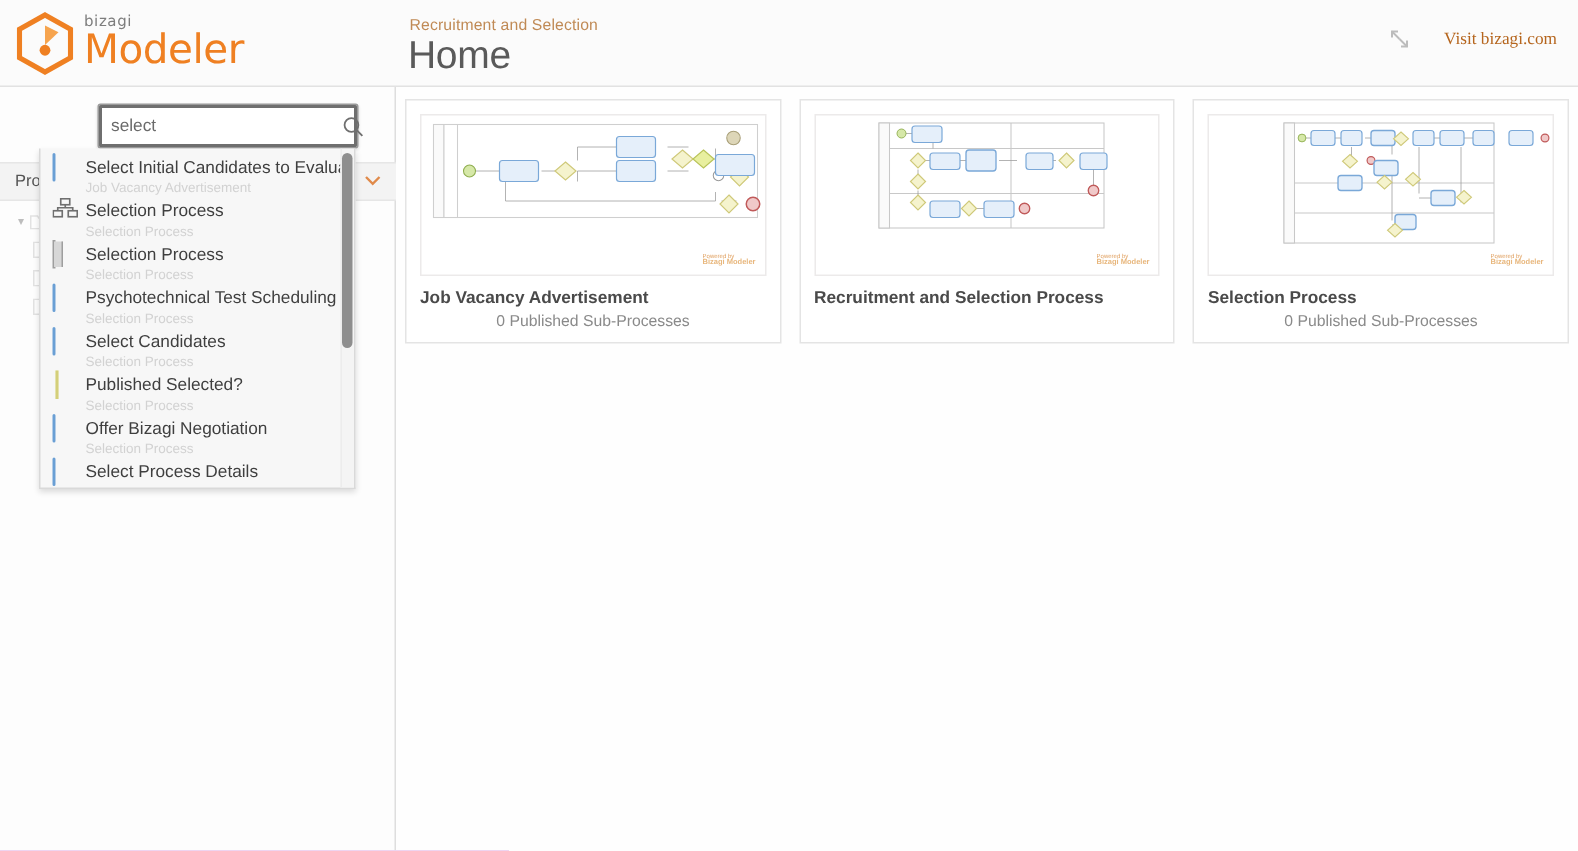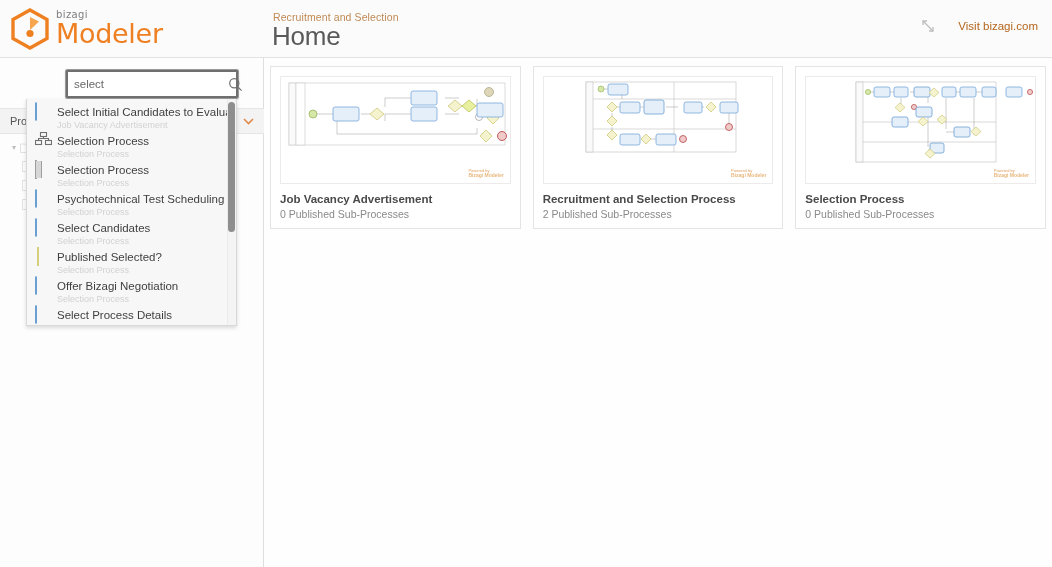--- a/index.html
+++ b/index.html
@@ -30,21 +30,21 @@
   .breadcrumb {
     position:absolute; left:273px; top:11px;
     font-size:10.5px; color:#c08a55; letter-spacing:.1px;
   }
   .page-title {
     position:absolute; left:272px; top:21px;
     font-size:26px; color:#5a5a5a; font-weight:400; letter-spacing:-.2px;
   }
   .header-right { position:absolute; right:14px; top:18px; display:flex; align-items:center; gap:22px; }
   .expand-icon { width:16px; height:16px; position:relative; opacity:.55; }
-  .visit-link { font-size:11.5px; color:#b5651d; text-decoration:none; }
+  .visit-link { font-size:11.5px; color:#b5651d; text-decoration:none;font-family:Liberation Serif, serif; }
 
   
   .sidebar {
     position:absolute; left:0; top:58px; width:264px; height:509px;
     background:#fdfdfd; border-right:1px solid #dedede;
   }
   .sb-head {
     position:absolute; top:50px; left:0; width:264px; height:26px;
     background:#f3f3f3; border-top:1px solid #e6e6e6; border-bottom:1px solid #e6e6e6;
     display:flex; align-items:center; padding:0 10px;
@@ -106,21 +106,21 @@
   .cards { display:flex; gap:12px; }
   .card {
     width:252px; background:#fff; border:1px solid #e4e4e4;
     padding:9px 9px 8px 9px;
   }
   .thumb {
     height:108px; border:1px solid #eceaea; background:#fff;
     position:relative; overflow:hidden;
   }
   .card-title { font-size:11.5px; font-weight:bold; color:#4a4a4a; margin-top:9px; }
-  .card-sub { font-size:10.5px; color:#8a8a8a; margin-top:3px; }
+  .card-sub { font-size:10.5px; color:#8a8a8a; margin-top:3px;text-align:center; }
 
   .wm { position:absolute; right:6px; bottom:5px; font-size:4px; color:#e0a060; line-height:5px; }
   .wm b { display:block; font-size:5px; color:#e8b77d; }
 
   svg.diagram { position:absolute; left:0; top:0; }
 </style>
 </head>
 <body>
 
 <div id="app">
@@ -328,21 +328,20 @@
             <rect x="176" y="25" width="18" height="11" rx="2" fill="#e5effa" stroke="#7aa8d8" stroke-width="0.8"></rect>
             <line x1="185" y1="36" x2="185" y2="47" stroke="#9a9a9a" stroke-width="0.5"></line>
             <circle cx="185" cy="50" r="3.5" fill="#f0c9c9" stroke="#c05a5a" stroke-width="0.9"></circle>
           </svg>
           <div class="wm">
             <span>Powered by</span>
             <b>Bizagi Modeler</b>
           </div>
         </div>
         <div class="card-title">Recruitment and Selection Process</div>
-        <div class="card-sub">2 Published Sub-Processes</div>
       </div>
 
       <div class="card">
         <div class="thumb">
           <svg class="diagram" width="232" height="106" viewBox="0 0 232 106">
             <rect x="50" y="5" width="140" height="80" fill="#fff" stroke="#c8c8c8" stroke-width="0.7"></rect>
             <rect x="50" y="5" width="7" height="80" fill="#fafafa" stroke="#c8c8c8" stroke-width="0.7"></rect>
             <g stroke="#c8c8c8" stroke-width="0.7">
               <line x1="57" y1="45" x2="190" y2="45"></line>
               <line x1="57" y1="65" x2="190" y2="65"></line>

